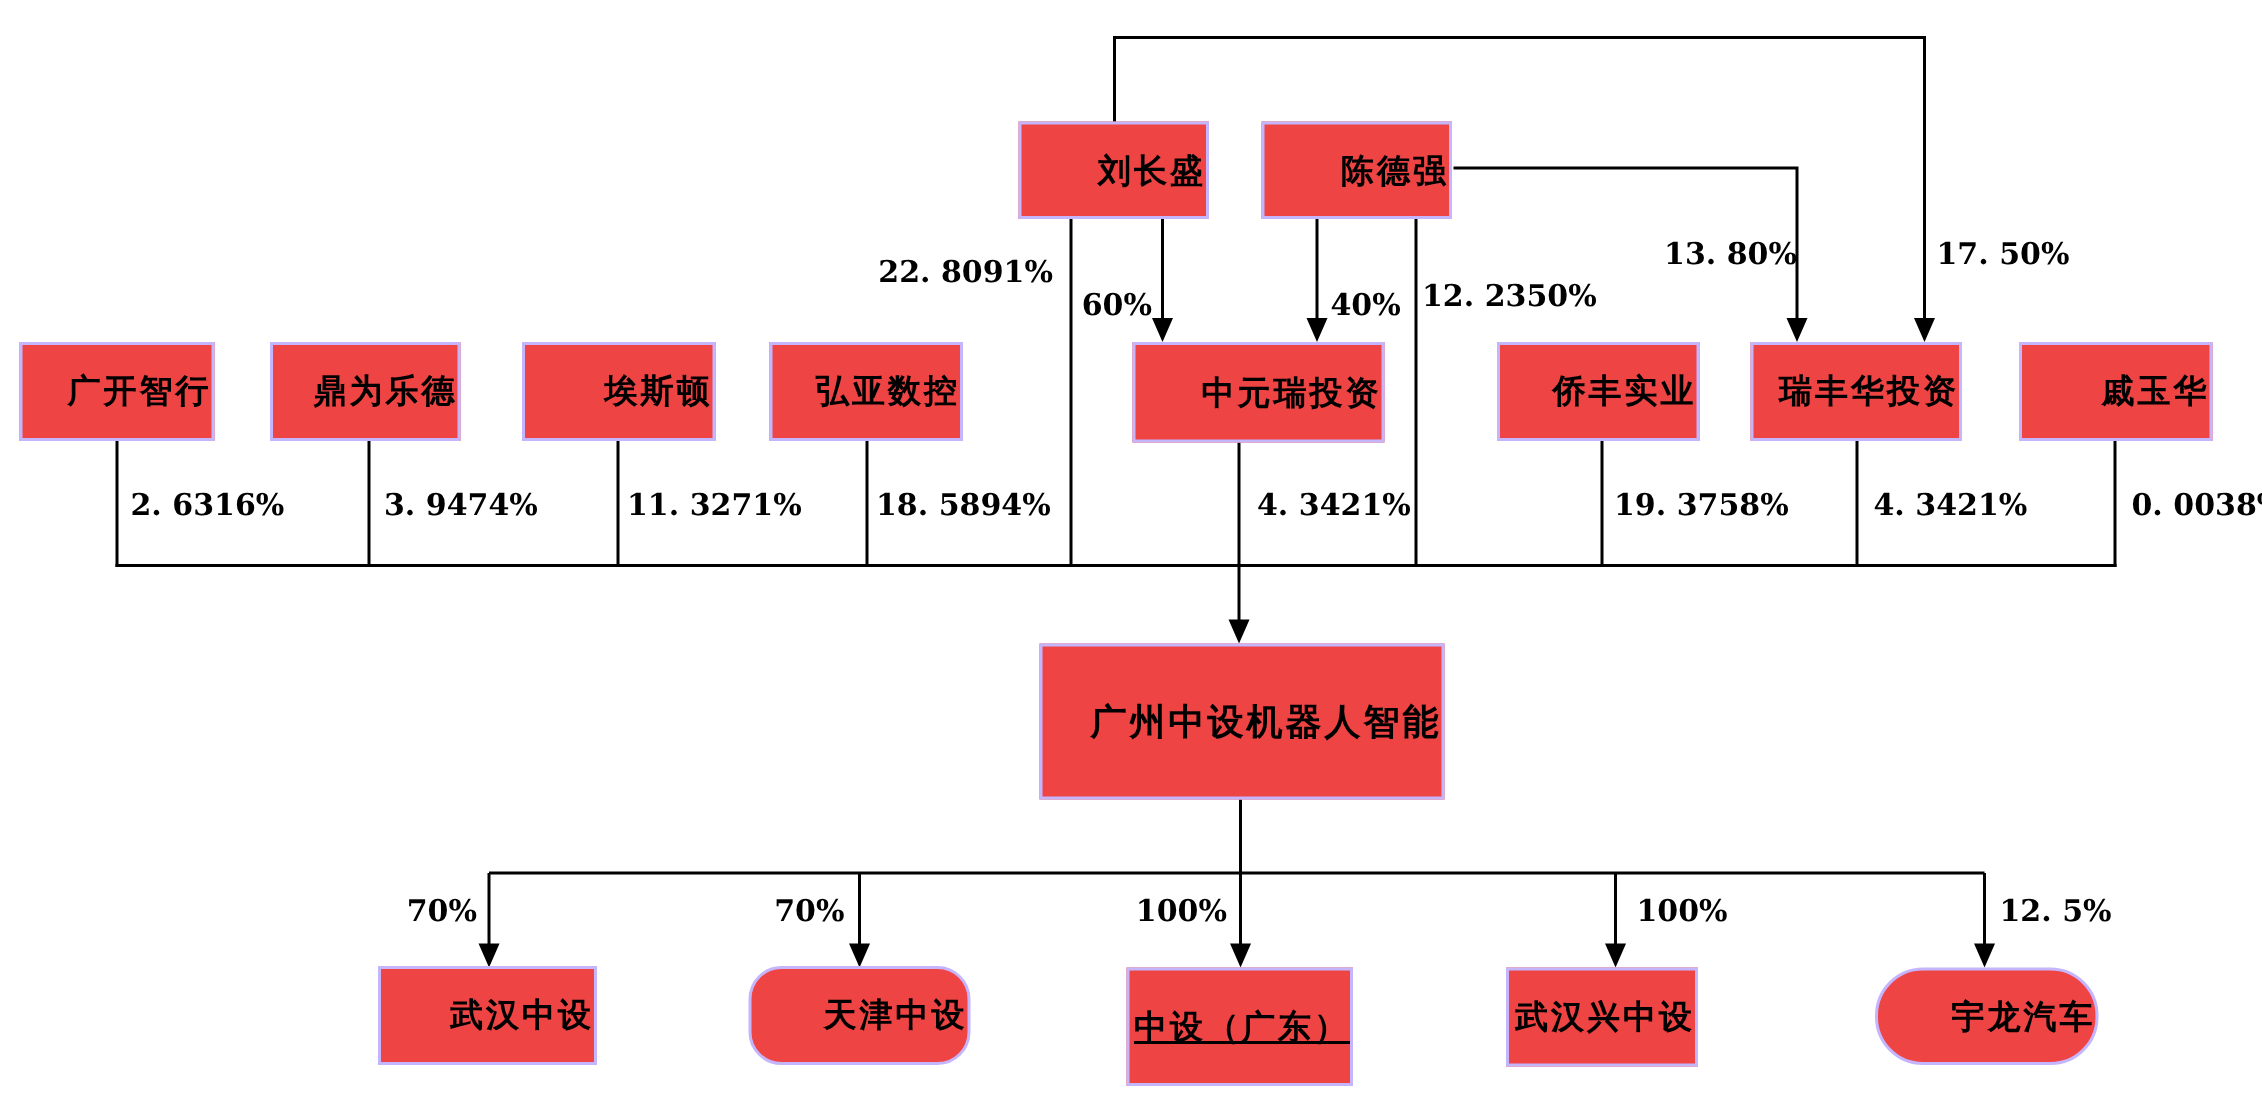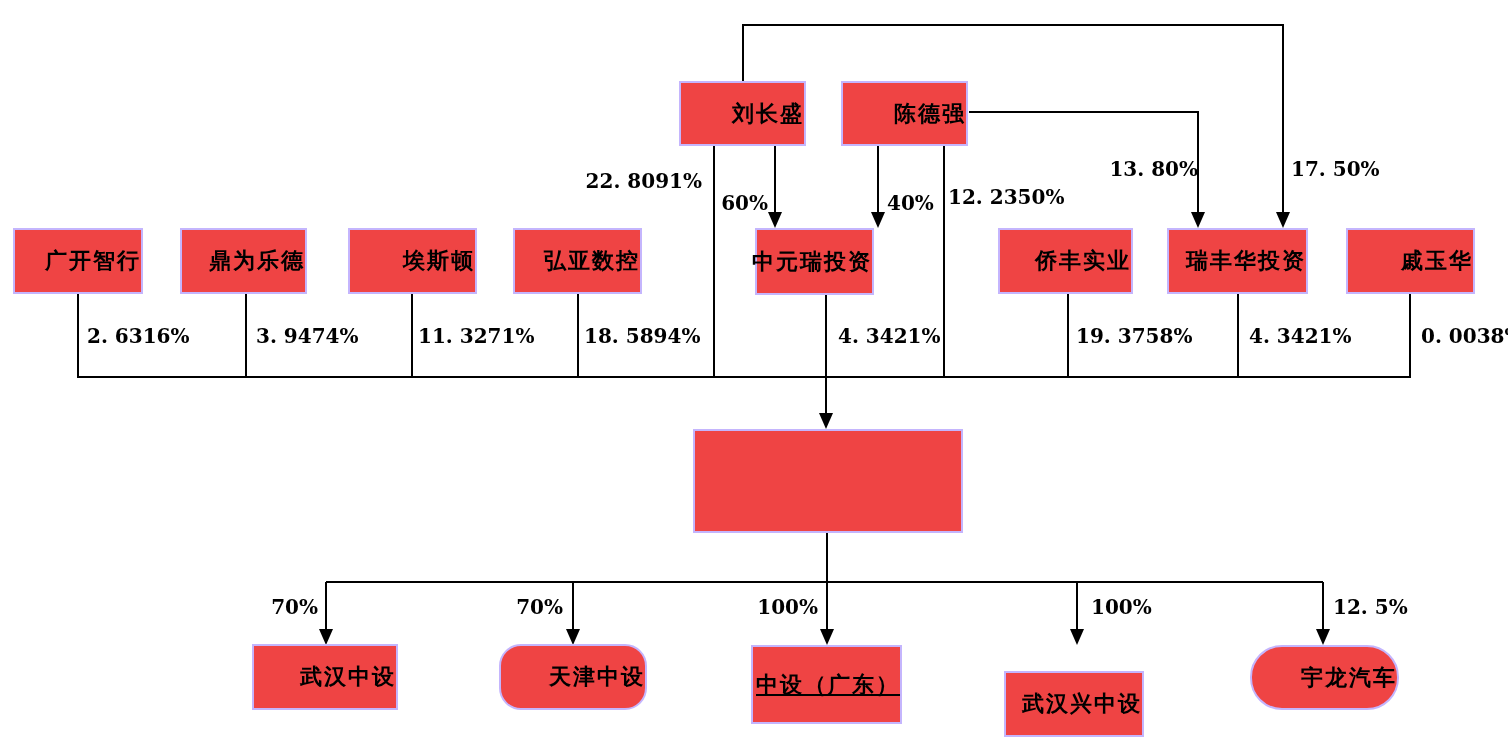--- a/index.html
+++ b/index.html
@@ -85,49 +85,49 @@
 </div>
 <div class="node" style="left:180px; top:228px; width:127px; height:66px;">
   <span>鼎为乐德</span>
 </div>
 <div class="node" style="left:348px; top:228px; width:129px; height:66px;">
   <span>埃斯顿</span>
 </div>
 <div class="node" style="left:513px; top:228px; width:129px; height:66px;">
   <span>弘亚数控</span>
 </div>
-<div class="node" style="left:755px; top:228px; width:119px; height:67px;">
+<div class="node" style="left:755px; top:228px; width:168px; height:67px;">
   <span>中元瑞投资</span>
 </div>
 <div class="node" style="left:998px; top:228px; width:135px; height:66px;">
   <span>侨丰实业</span>
 </div>
 <div class="node" style="left:1167px; top:228px; width:141px; height:66px;">
   <span>瑞丰华投资</span>
 </div>
 <div class="node" style="left:1346px; top:228px; width:129px; height:66px;">
   <span>戚玉华</span>
 </div>
 
 <div class="node company" style="left:693px; top:429px; width:270px; height:104px;">
   <span>
-    <br>
+    <span>广州中设机器人智能</span><br>
   </span>
 </div>
 
 <div class="node" style="left:252px; top:644px; width:146px; height:66px;">
   <span>武汉中设</span>
 </div>
 <div class="node" style="left:499px; top:644px; width:148px; height:66px;border-radius:22px;">
   <span>天津中设</span>
 </div>
 <div class="node" style="left:751px; top:645px; width:151px; height:79px;text-decoration:underline;">
   <span>中设（广东）</span>
 </div>
-<div class="node" style="left:1004px; top:671px; width:140px; height:66px;">
+<div class="node" style="left:1004px; top:645px; width:128px; height:66px;">
   <span>武汉兴中设</span>
 </div>
 <div class="node" style="left:1250px; top:645px; width:149px; height:65px;border-radius:32px;">
   <span>宇龙汽车</span>
 </div>
 
 <span class="pct r" style="left:702px; top:169px;">22. 8091%</span>
 <span class="pct r" style="left:768px; top:191px;">60%</span>
 <span class="pct" style="left:887px; top:191px;">40%</span>
 <span class="pct" style="left:948px; top:169px;margin-top:16px;">12. 2350%</span>

